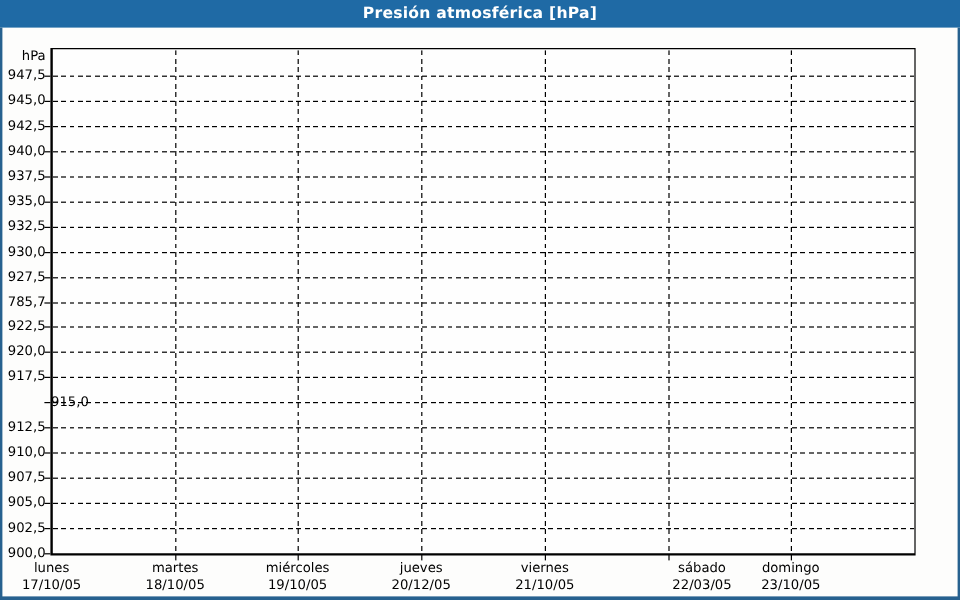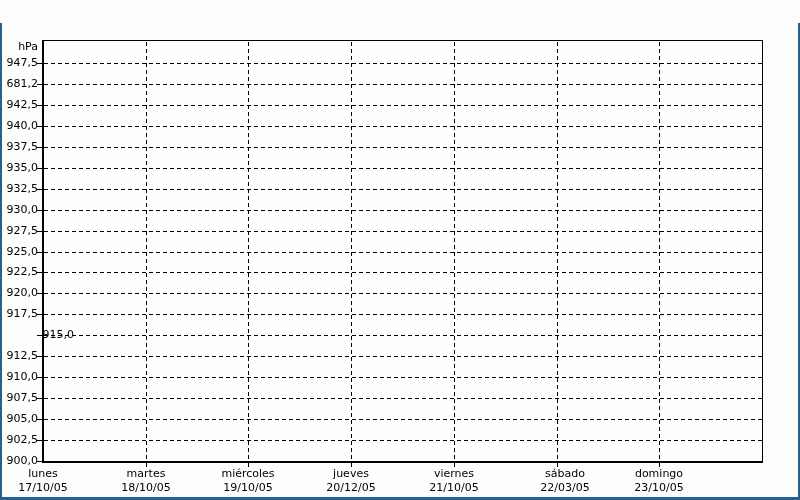--- a/index.html
+++ b/index.html
@@ -113,29 +113,29 @@
         <div class="vgrid" style="left: 454px; top: 42px; height: 419px;"></div>
         <div class="xtick-mark" style="left: 454px; top: 462px;"></div>
         <div class="vgrid" style="left: 557px; top: 42px; height: 419px;"></div>
         <div class="xtick-mark" style="left: 557px; top: 462px;"></div>
         <div class="vgrid" style="left: 659px; top: 42px; height: 419px;"></div>
         <div class="xtick-mark" style="left: 659px; top: 462px;"></div>
       </div>
     <span class="unit-label">hPa</span>
     <div id="y-axis-labels">
         <div class="ylabel" style="top: 56px;">947,5</div>
-        <div class="ylabel" style="top: 77px;">681,2</div>
+        <div class="ylabel" style="top: 77px;">945,0</div>
         <div class="ylabel" style="top: 98px;">942,5</div>
         <div class="ylabel" style="top: 119px;">940,0</div>
         <div class="ylabel" style="top: 140px;">937,5</div>
         <div class="ylabel" style="top: 161px;">935,0</div>
         <div class="ylabel" style="top: 182px;">932,5</div>
         <div class="ylabel" style="top: 203px;">930,0</div>
         <div class="ylabel" style="top: 224px;">927,5</div>
-        <div class="ylabel" style="top: 245px;">925,0</div>
+        <div class="ylabel" style="top: 245px;">785,7</div>
         <div class="ylabel" style="top: 265px;">922,5</div>
         <div class="ylabel" style="top: 286px;">920,0</div>
         <div class="ylabel" style="top: 307px;">917,5</div>
         <div class="ylabel" style="top: 328px; margin-left: 36px;">915,0</div>
         <div class="ylabel" style="top: 349px;">912,5</div>
         <div class="ylabel" style="top: 370px; text-align: right;">910,0</div>
         <div class="ylabel" style="top: 391px;">907,5</div>
         <div class="ylabel" style="top: 412px;">905,0</div>
         <div class="ylabel" style="top: 433px;">902,5</div>
         <div class="ylabel" style="top: 454px;">900,0</div>
@@ -154,26 +154,29 @@
           <span class="date">19/10/05</span>
         </div>
         <div class="xlabel" style="left: 296px; top: 467px;">
           <span class="day">jueves</span>
           <span class="date">20/12/05</span>
         </div>
         <div class="xlabel" style="left: 399px; top: 467px;">
           <span class="day">viernes</span>
           <span class="date">21/10/05</span>
         </div>
-        <div class="xlabel" style="left: 510px; top: 467px; text-align: center;">
+        <div class="xlabel" style="left: 530px; top: 467px; text-align: center;">
           <span class="day">sábado</span>
           <span class="date">22/03/05</span>
         </div>
         <div class="xlabel" style="left: 604px; top: 467px;">
           <span class="day">domingo</span>
           <span class="date">23/10/05</span>
         </div>
       </div>
   </div>
+  <div class="titlebar">
+    <span class="title-text">Presión atmosférica [hPa]</span>
+  </div>
   <div class="frame-left"></div>
   <div class="frame-right"></div>
   <div class="frame-bottom"></div>
 </div>
 
 </body></html>

